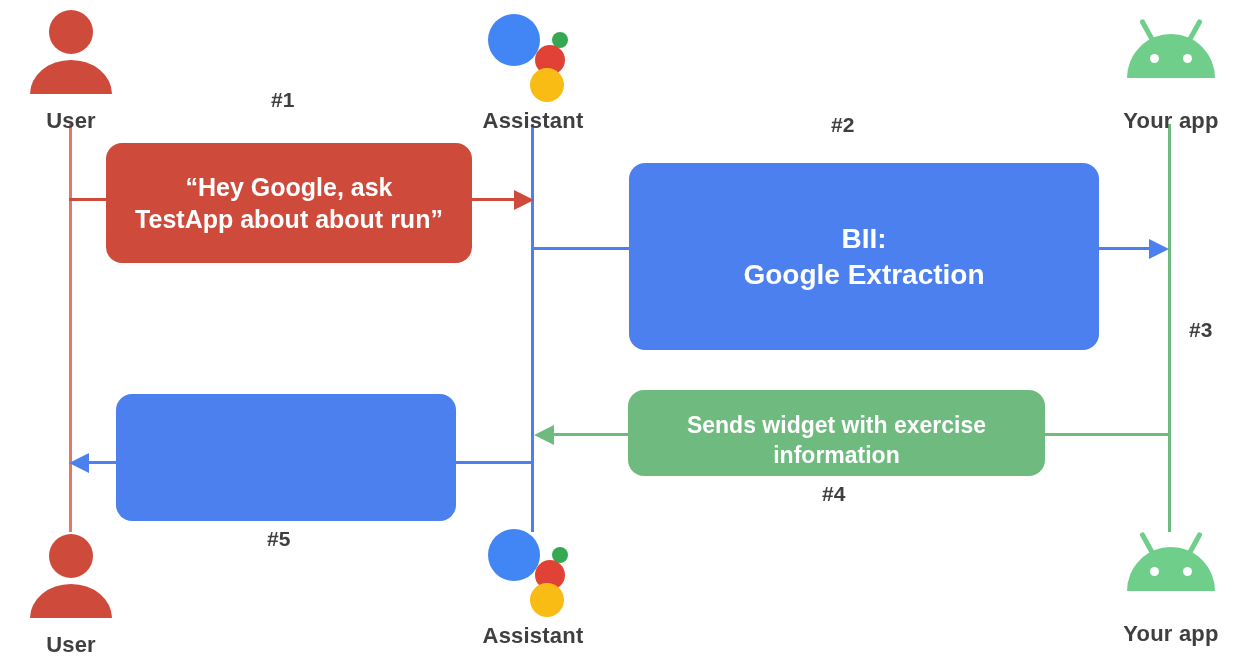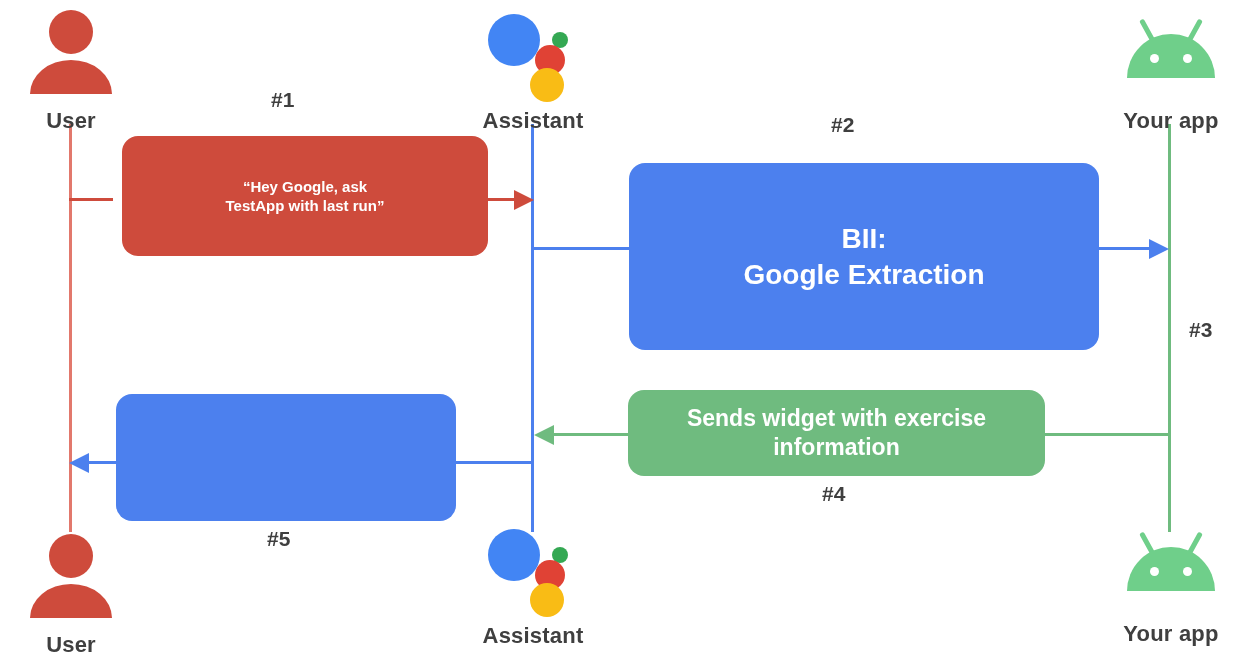--- a/index.html
+++ b/index.html
@@ -128,21 +128,21 @@
     justify-content: center;
     text-align: center;
     border-radius: 16px;
     color: #ffffff;
     font-weight: bold;
     line-height: 1.28;
     padding: 6px 14px;
   }
   .msgbox.red   { background: #ce4b3c; }
   .msgbox.blue  { background: #4c80ee; }
-  .msgbox.green { background: #6fbb7f; }
+  .msgbox.green { background: #6fbb7f; align-items: flex-end; }
 
   
   .hline {
     position: absolute;
     height: 3px;
   }
   .arrowhead {
     position: absolute;
     width: 0;
     height: 0;
@@ -196,24 +196,24 @@
     </div>
     <div class="actor-label">Your app</div>
   </div>
 
   <div class="stepnum" style="left:271px; top:88px;">#1</div>
 
   <div class="hline" style="left:69px; top:198px; width:44px; background:#ce4b3c;"></div>
   <div class="hline" style="left:468px; top:198px; width:58px; background:#ce4b3c;"></div>
   <div class="arrowhead" style="left:514px; top:190px; border-left:20px solid #ce4b3c;"></div>
 
-  <div class="msgbox red" style="left:106px; top:136px; width:366px; height:120px; font-size:15px;margin-left:16px;">
+  <div class="msgbox red" style="left:106px; top:143px; width:366px; height:120px; font-size:25px;">
     <div>
       <div>“Hey Google, ask</div>
-      <div>TestApp with last run”</div>
+      <div>TestApp about about run”</div>
     </div>
   </div>
 
   <div class="stepnum" style="left:831px; top:113px;">#2</div>
 
   <div class="hline" style="left:531px; top:247px; width:100px; background:#4c80ee;"></div>
 
   <div class="msgbox blue" style="left:629px; top:163px; width:470px; height:187px; font-size:28px;">
     <div>
       <div>BII:</div>

